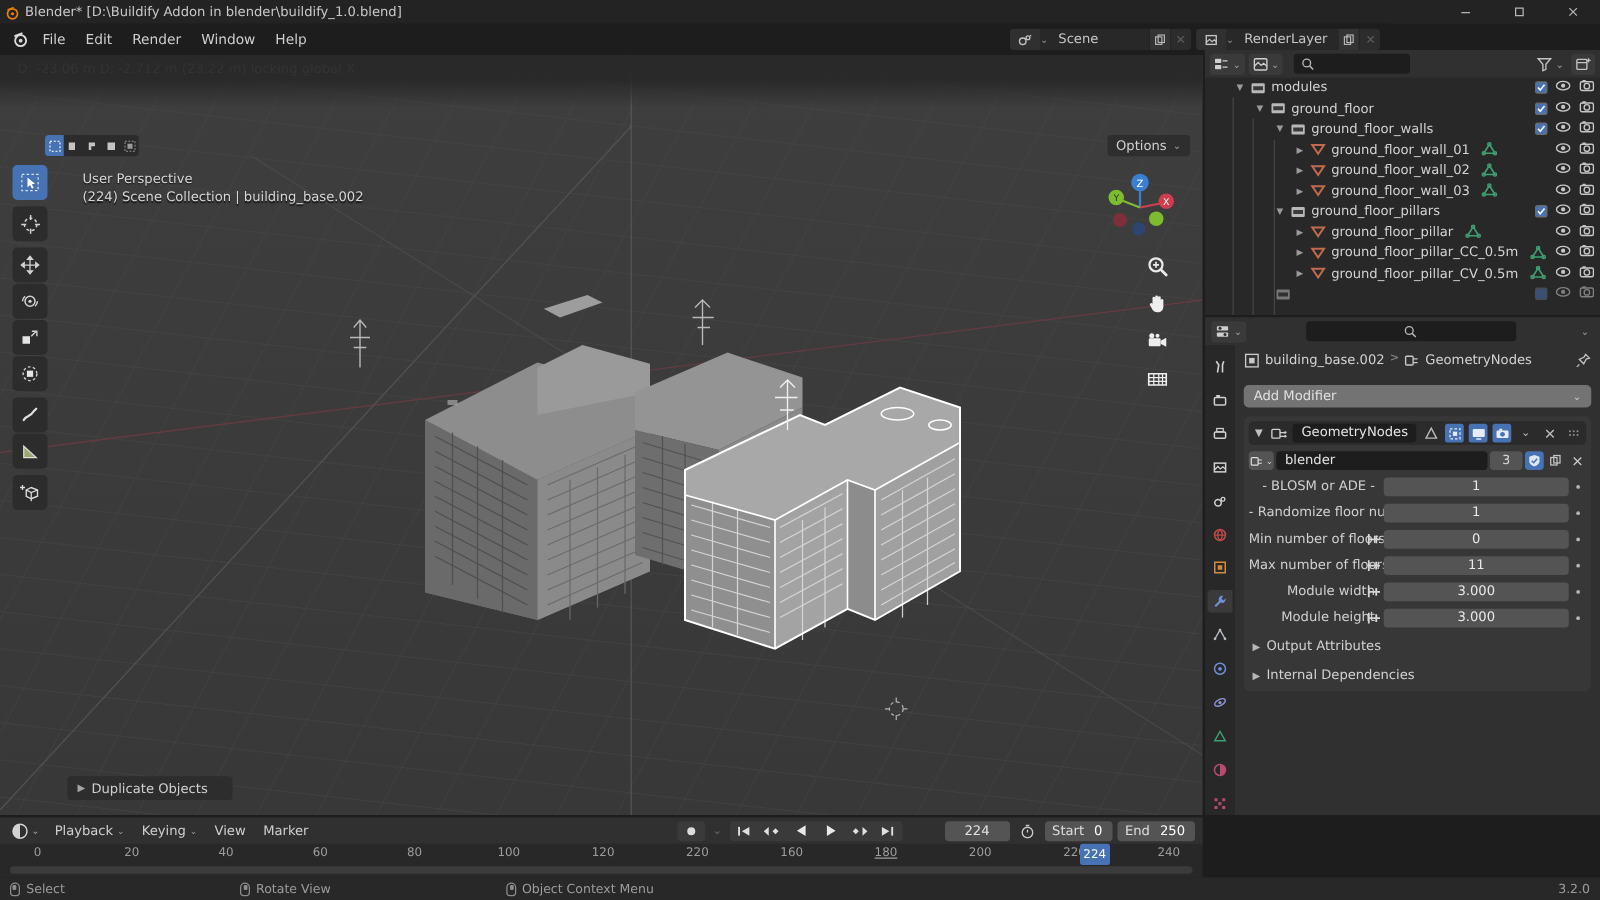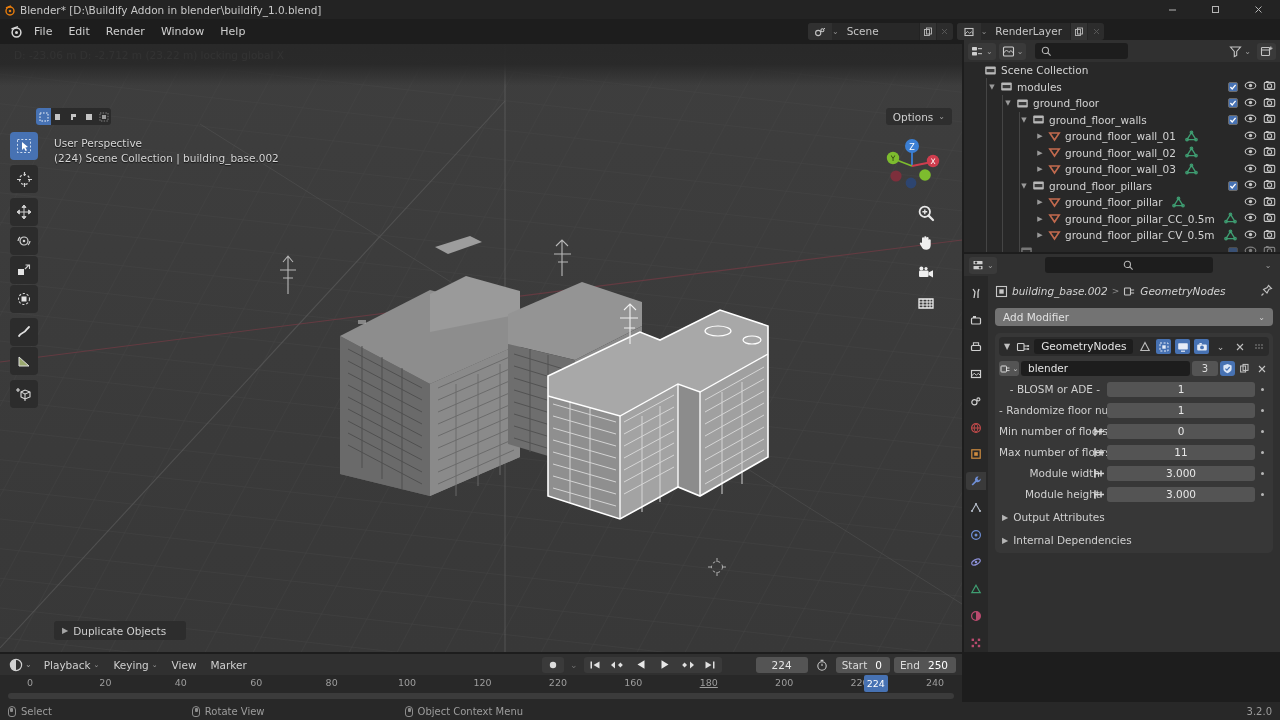--- a/index.html
+++ b/index.html
@@ -45,21 +45,21 @@
      background:linear-gradient(to bottom, rgba(40,40,40,.96) 0%, rgba(40,40,40,.93) 48%, rgba(59,59,59,0) 100%); }
   .vp-hud-line { position:absolute; left:14px; top:5px; font-size:10.5px; color:#d8d8d8; white-space:nowrap;}
   .vp-select-modes { position:absolute; left:36px; top:64px; display:flex; height:17px;
      background:#2b2b2b; border-radius:3px; overflow:hidden; z-index:20; }
   .sm { width:15px; height:17px; display:flex; align-items:center; justify-content:center; }
   .sm.active { background:#4772b3; }
 
   .vp-options { position:absolute; right:10px; top:64px; height:17px; display:flex; align-items:center;
      padding:0 7px; background:#2e2e2e; border-radius:3px; font-size:10.5px; color:#cfcfcf; z-index:20; }
 
-  .vp-text { position:absolute; left:54px; top:92px; z-index:15; font-size:10.5px; color:#d6d6d6;
+  .vp-text { position:absolute; left:66px; top:92px; z-index:15; font-size:10.5px; color:#d6d6d6;
      line-height:15px; text-shadow:0 1px 1px rgba(0,0,0,.75);}
 
   
   .toolcol { position:absolute; left:10px; top:88px; width:28px; z-index:18; display:flex;
      flex-direction:column; }
   .tool { width:28px; height:28px; background:#2c2c2c; display:flex; align-items:center;
      justify-content:center; border-radius:4px; margin-bottom:1px; }
   .tool.sep { margin-bottom:5px; }
   .tool.active { background:#4772b3; }
 
@@ -96,21 +96,21 @@
   .props-header { height:22px; background:#303030; display:flex; align-items:center; padding:0 5px; gap:4px;}
   .p-search { flex:1; height:16px; background:#1d1d1d; border-radius:3px; display:flex;
      align-items:center; justify-content:center; max-width:168px; margin:0 auto; }
   .props-tabs { position:absolute; left:0; top:22px; width:24px; bottom:0; background:#282828;
      display:flex; flex-direction:column; align-items:center; padding-top:8px; gap:9px; }
   .ptab { width:20px; height:18px; display:flex; align-items:center; justify-content:center;
      border-radius:3px 0 0 3px; }
   .ptab.active { background:#3a3a3a; }
   .props-main { position:absolute; left:24px; top:22px; right:0; bottom:0; background:#303030;
      padding:6px 7px; }
-  .breadcrumb { display:flex; align-items:center; gap:4px; font-size:10.5px; color:#d2d2d2; height:18px;font-style:italic; }
+  .breadcrumb { display:flex; align-items:flex-start; gap:4px; font-size:10.5px; color:#d2d2d2; height:18px; }
   .crumb-sep { color:#8d8d8d; font-size:9px; }
   .pin { margin-left:auto; }
   .add-mod { margin-top:8px; height:18px; background:#737373; border-radius:4px; display:flex;
      align-items:center; padding:0 8px; font-size:10.5px; color:#e0e0e0; }
   .mod-box { margin-top:7px; background:#373737; border-radius:5px; padding:4px; }
   .mod-head { height:19px; background:#2b2b2b; border-radius:4px; display:flex; align-items:center;
      gap:4px; padding:0 3px; }
   .mod-title { flex:1; background:#1d1d1d; border-radius:3px; height:15px; line-height:15px;
      padding-left:7px; font-size:10.5px; color:#e2e2e2; }
   .mhbtn { width:15px; height:15px; display:flex; align-items:center; justify-content:center;
@@ -541,36 +541,20 @@
             <rect x="1.5" y="2.5" width="8" height="8" rx=".8" fill="none" stroke="#c3c3c3" stroke-width="1.1"></rect>
             <path d="M1.5 5 h8" stroke="#c3c3c3" stroke-width="1"></path>
             <path d="M10.8 1.6 v3.4 M9.1 3.3 h3.4" stroke="#c3c3c3" stroke-width="1.1"></path>
           </svg>
       </div>
     </div>
     <div class="ol-body">
         <div class="ol-treeline" style="left:22px;top:16px;height:174px;"></div>
         <div class="ol-treeline" style="left:38px;top:33px;height:157px;"></div>
         <div class="ol-treeline" style="left:55px;top:50px;height:140px;"></div>
-        <div class="ol-row">
-          <span style="width:6px;flex:0 0 6px;" class="indent"></span>
-          <span class="disc"></span>
-          <span class="ol-ico">
-            <svg width="13" height="13" viewBox="0 0 13 13">
-              <rect x="1.2" y="2.6" width="10.6" height="8" rx="1" fill="#b8b8b8"></rect>
-              <rect x="2.6" y="5" width="7.8" height="3.2" fill="#3a3a3a"></rect>
-            </svg>
-          </span>
-          <span class="ol-name">Scene Collection</span>
-          <span class="ol-right">
-            <span style="width:10px;display:block;"></span>
-            <span style="width:13px;display:block;"></span>
-            <span style="width:13px;display:block;"></span>
-          </span>
-        </div>
         <div class="ol-row">
           <span style="width:22px;flex:0 0 22px;" class="indent"></span>
           <span class="disc">▼</span>
           <span class="ol-ico">
             <svg width="13" height="13" viewBox="0 0 13 13">
               <rect x="1.2" y="2.6" width="10.6" height="8" rx="1" fill="#b8b8b8"></rect>
               <rect x="2.6" y="5" width="7.8" height="3.2" fill="#3a3a3a"></rect>
             </svg>
           </span>
           <span class="ol-name">modules</span>

